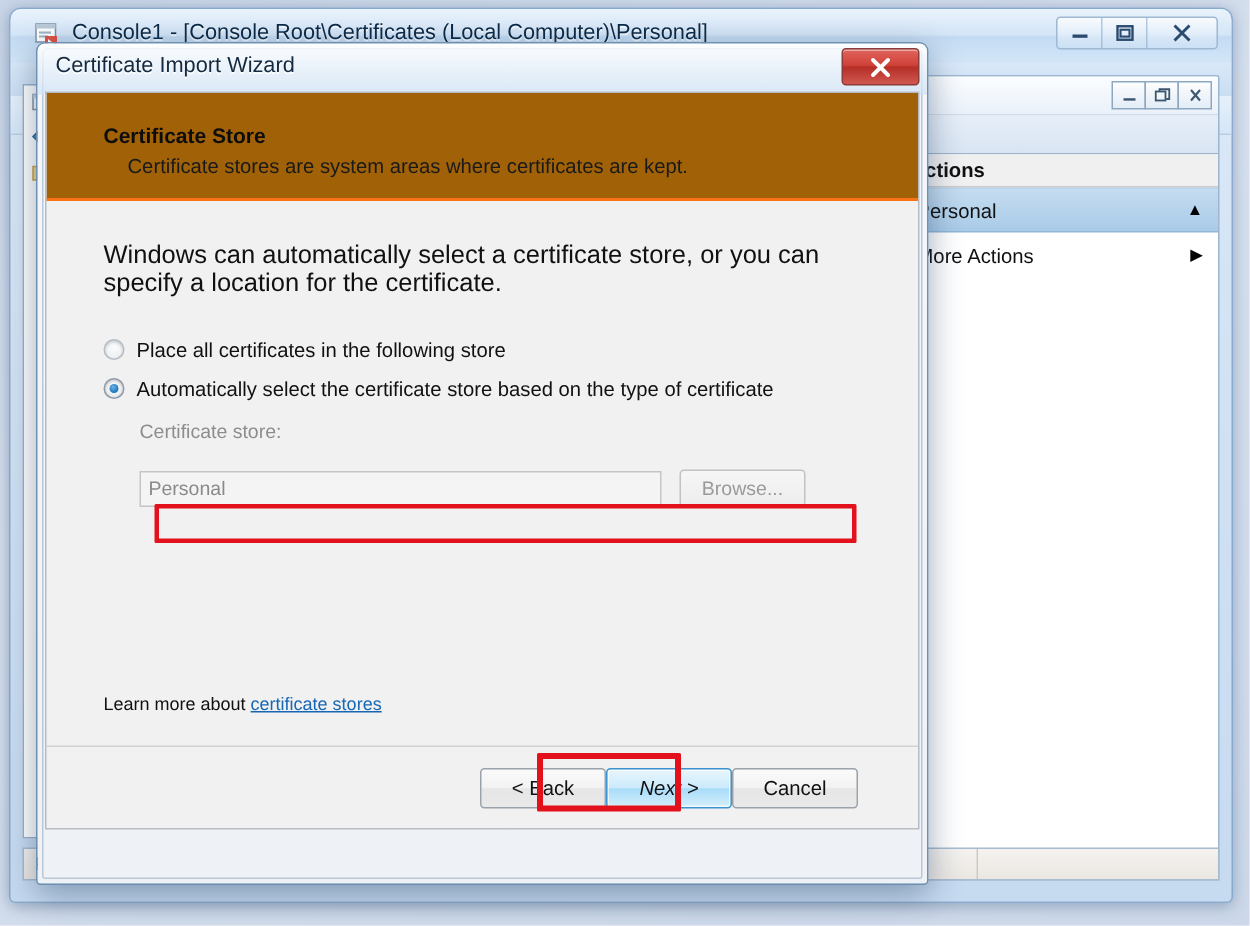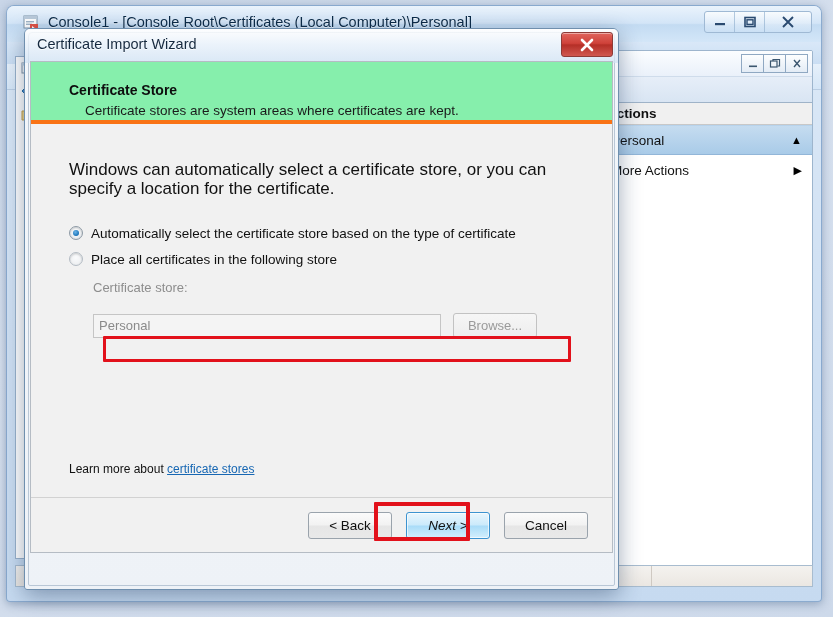--- a/index.html
+++ b/index.html
@@ -194,23 +194,23 @@
   #wiz-close svg { display: block; }
 
   
   #wiz-body {
     position: absolute; left: 5px; top: 32px; right: 5px; bottom: 36px;
     background: #f1f1f1;
     border: 1px solid #b5bcc4;
     overflow: hidden;
   }
   #wiz-head {
-    position: absolute; left: 0; top: 0; right: 0; height: 62px;
-    background: #86efac;
-    border-bottom: 4px solid #f97316;
+    position: absolute; left: 0; top: 0; right: 0; height: 72px;
+    background: #a16207;
+    border-bottom: 2px solid #f97316;
   }
   #wiz-head-title {
     position: absolute; left: 38px; top: 20px;
     font-size: 14px; font-weight: bold; color: #0d0d0d;
   }
   #wiz-head-sub {
     position: absolute; left: 54px; top: 41px;
     font-size: 13.5px; color: #1a1a1a;
   }
 
@@ -295,23 +295,22 @@
     color: #1767b3;
     text-decoration: underline;
     cursor: pointer;
   }
 
   #wiz-sep {
     position: absolute; left: 0; right: 0; bottom: 54px;
     height: 1px; background: #d2d2d2;
   }
   #wiz-buttons {
-    position: absolute; left: 0; right: 0; bottom: 0; height: 54px;
+    position: absolute; left: 0; right: 16px; bottom: 0; height: 54px;
     display: flex; align-items: center; justify-content: flex-end;
-    gap: 14px;
     padding-right: 24px;
   }
   .wbtn {
     width: 84px; height: 27px;
     border: 1px solid #9aa3ac;
     border-radius: 3px;
     background: linear-gradient(to bottom, #fbfbfb 0%, #f2f2f2 48%, #e6e6e6 52%, #e9e9e9 100%);
     font-size: 13.5px;
     font-family: "Liberation Sans", sans-serif;
     color: #111;
@@ -458,27 +457,27 @@
     <div id="wiz-head">
       <div id="wiz-head-title">Certificate Store</div>
       <div id="wiz-head-sub">Certificate stores are system areas where certificates are kept.</div>
     </div>
 
     <div id="wiz-content">
 
       <p id="intro-text">Windows can automatically select a certificate store, or you can specify a location for the certificate.</p>
 
       <div class="radio-line">
+        <span class="radio dim"></span>
+        <span>Place all certificates in the following store</span>
+      </div>
+
+      <div class="radio-line">
         <span class="radio checked"></span>
         <span>Automatically select the certificate store based on the type of certificate</span>
-      </div>
-
-      <div class="radio-line">
-        <span class="radio dim"></span>
-        <span>Place all certificates in the following store</span>
       </div>
 
       <div id="store-group">
         <div id="store-label">Certificate store:</div>
         <div id="store-row">
           <input id="store-input" type="text" disabled="" value="Personal" style="">
           <button id="browse-btn" disabled="">Browse...</button>
         </div>
       </div>
 

